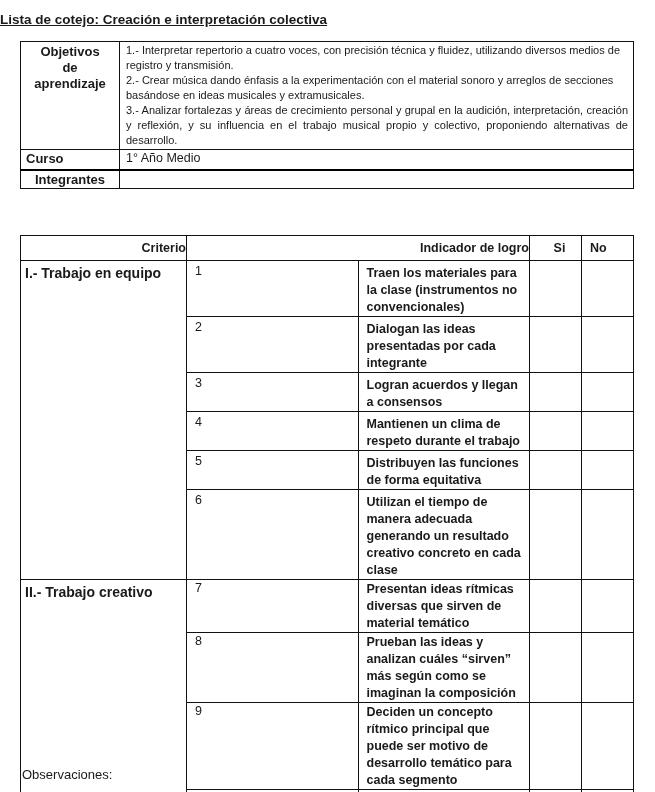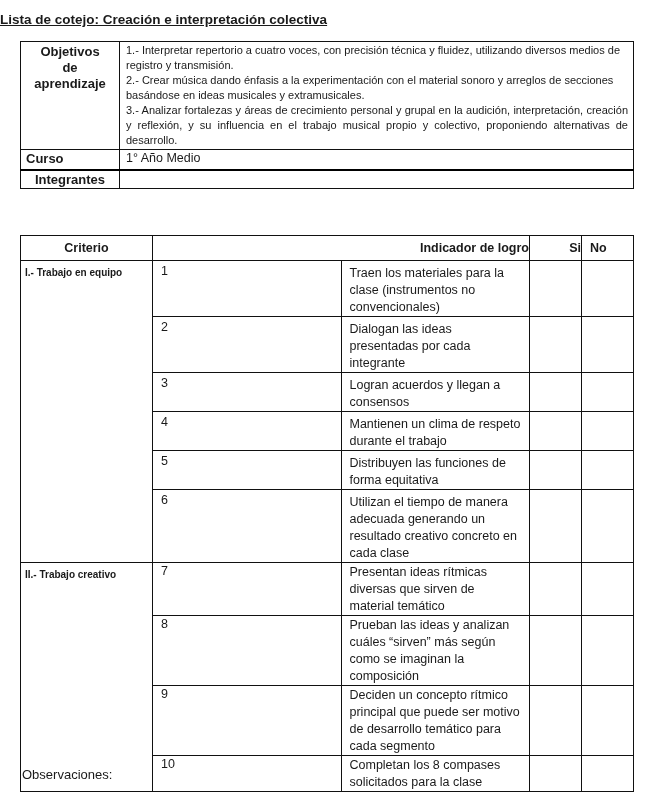--- a/index.html
+++ b/index.html
@@ -22,27 +22,27 @@
     #info td.obj { font-size: 11px; line-height: 15px; padding: 1px 5px 1px 6px; text-align: left; }
     #info td.obj p { margin: 0; }
     #info td.obj p.just { text-align: justify; text-align-last: left; }
     #info tr.r-unidad td { height: 16px; }
     #info tr.r-curso td { height: 17px; }
     #info tr.r-int td { height: 15px; border-top: 2px solid #000000; text-align: center; }
 
     
     #check { left: 20px; top: 235px; width: 614px; }
     #check th { font-size: 12.5px; font-weight: bold; height: 24px; vertical-align: middle; }
-    #check th.h-crit { width: 131px; text-align: center; }
+    #check th.h-crit { width: 131px; text-align: right; padding-left: 34px; }
     #check th.h-ind { text-align: right; }
-    #check th.h-si { width: 52px; text-align: right; padding-left: 8px; box-sizing: border-box; }
+    #check th.h-si { width: 52px; text-align: center; padding-left: 8px; box-sizing: border-box; }
     #check th.h-no { width: 52px; text-align: left; padding-left: 8px; box-sizing: border-box; }
-    #check td.crit { font-weight: bold; font-size: 10px; line-height: 16px; padding: 4px 4px; }
+    #check td.crit { font-weight: bold; font-size: 14px; line-height: 16px; padding: 4px 4px; }
     #check td.num { width: 34px; font-size: 12.5px; padding: 3px 0 0 8px; box-sizing: border-box; }
-    #check td.txt { font-size: 12.5px; line-height: 17px; padding: 4px 8px 0 8px; }
+    #check td.txt { font-size: 12.5px; line-height: 17px; padding: 4px 8px 0 8px; font-weight: bold; }
     #check td.chk { }
     #check tr.grp2 td.txt, #check tr.grp2 td.num, #check tr.grp3 td.txt, #check tr.grp3 td.num { padding-top: 1px; }
 
     .obs {
       position: absolute; left: 22px; top: 767px; font-size: 13px; font-weight: normal;
     }
   </style>
 </head>
 <body>
 

